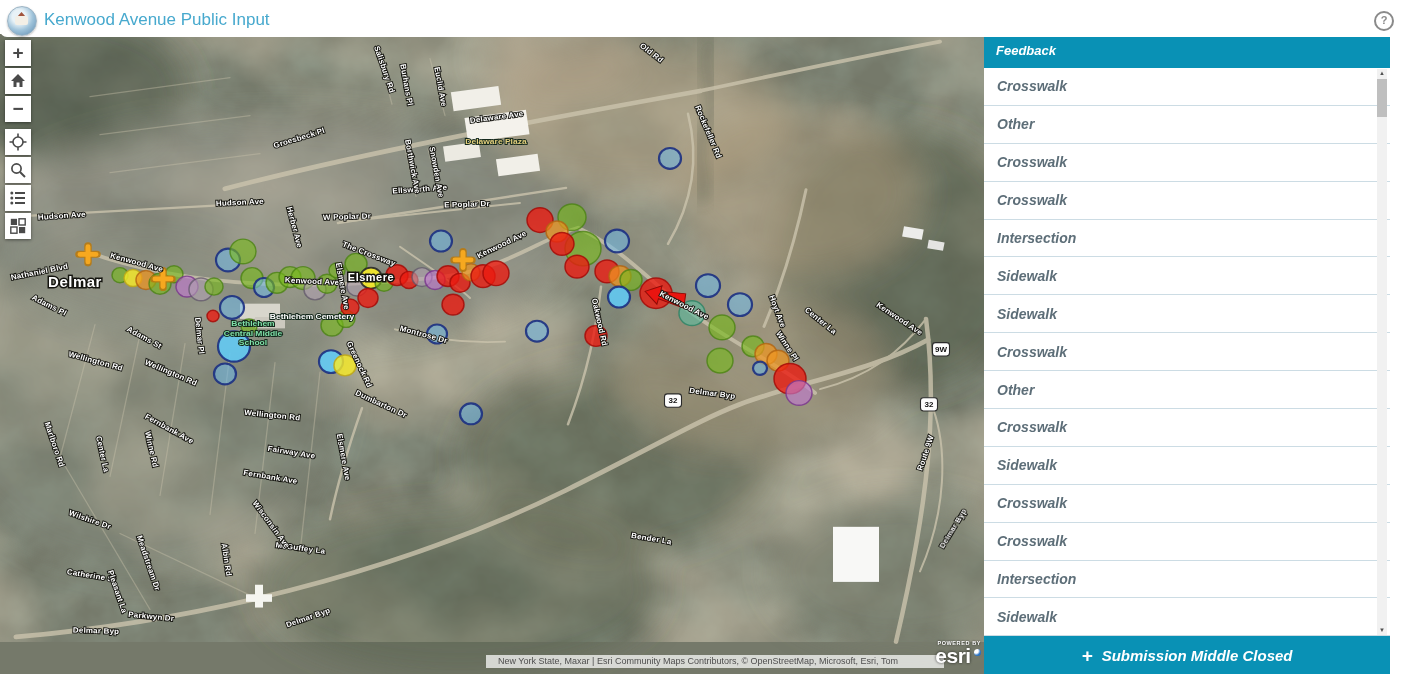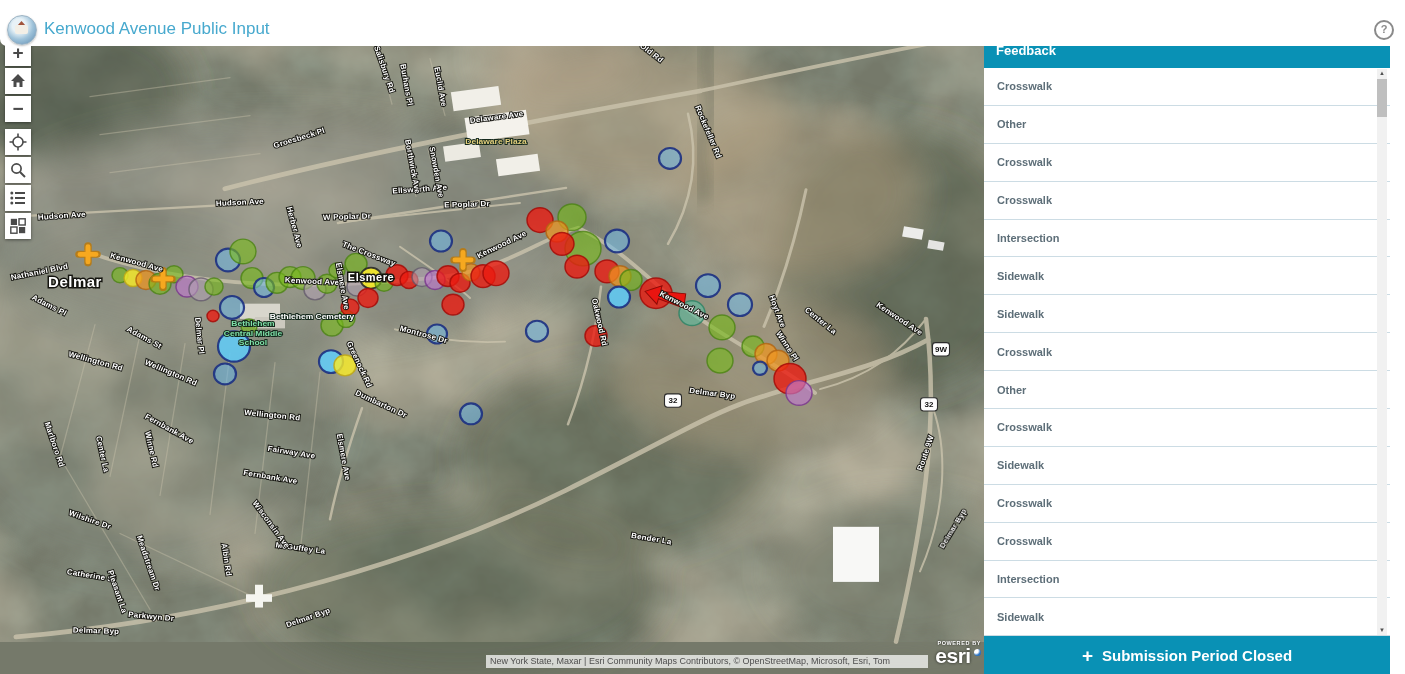--- a/index.html
+++ b/index.html
@@ -1,19 +1,19 @@
 <!DOCTYPE html>
 <html><head>
 <meta charset="utf-8">
 <style>
   html,body{margin:0;padding:0;background:#fff;font-family:"Liberation Sans",sans-serif;}
   #stage{position:relative;width:1405px;height:674px;overflow:hidden;background:#fff;}
 
   
-  .app-header{position:absolute;top:12px;left:0;width:1405px;height:34px;background:#fff;z-index:40;border-radius:7px;}
+  .app-header{position:absolute;top:3px;left:0;width:1405px;height:34px;background:#fff;z-index:40;border-radius:7px;}
   .logo{position:absolute;left:7px;top:3px;width:28px;height:28px;border-radius:50%;
         background:radial-gradient(circle at 40% 35%,#e8f2f7 0 28%,#9fc3da 55%,#5a87ad 100%);
         border:1px solid #9db4c4;box-shadow:0 1px 2px rgba(0,0,0,.25);overflow:hidden;}
   .logo .seal{position:absolute;left:7px;top:9px;width:13px;height:9px;background:#f3efe6;border-radius:2px;}
   .logo .roof{position:absolute;left:9px;top:5px;width:9px;height:5px;background:#a2543c;clip-path:polygon(50% 0,100% 100%,0 100%);}
   .app-title{position:absolute;left:44px;top:0;height:34px;line-height:34px;font-size:17px;color:#47a9ce;white-space:nowrap;}
   .help-btn{position:absolute;right:11px;top:8px;width:16px;height:16px;border:2px solid #8a8a8a;border-radius:50%;
             color:#8a8a8a;font-size:11px;font-weight:bold;text-align:center;line-height:15px;cursor:pointer;background:#fff;}
 
   
@@ -29,33 +29,33 @@
   .shield-t{font-family:"Liberation Sans",sans-serif;font-size:8px;font-weight:bold;fill:#111;text-anchor:middle;}
 
   
   .mbtn{position:absolute;left:5px;width:26px;height:26px;background:#fff;box-shadow:0 1px 3px rgba(0,0,0,.45);
         color:#4a4a4a;text-align:center;cursor:pointer;z-index:20;display:flex;align-items:center;justify-content:center;
         font-size:19px;font-weight:bold;line-height:24px;}
   .mbtn svg{display:block;}
 
   
   .attrib{position:absolute;left:486px;top:621px;width:434px;height:13px;background:rgba(255,255,255,.72);
-          color:#4f4f4f;font-size:9px;line-height:13px;padding:0 4px;white-space:nowrap;overflow:hidden;z-index:15;}
+          color:#4f4f4f;font-size:9px;line-height:13px;padding:0 12px;white-space:nowrap;overflow:hidden;z-index:15;}
   .esri-logo{position:absolute;left:925px;top:606px;width:56px;height:32px;z-index:15;color:#fff;}
   .poweredby{font-size:5.5px;font-weight:bold;letter-spacing:.6px;text-shadow:0 0 2px rgba(0,0,0,.8);text-align:right;}
   .esritext{font-size:21px;font-weight:bold;line-height:20px;text-shadow:0 0 3px rgba(0,0,0,.75);letter-spacing:-.5px;text-align:center;}
   .esriglobe{position:absolute;right:0px;top:9px;width:7px;height:7px;border-radius:50%;
              background:radial-gradient(circle at 30% 30%,#fff 0 30%,#3079c9 60%,#1c5fa8 100%);}
 
   
-  .panel{position:absolute;left:984px;top:34px;width:406px;height:640px;background:#404040;z-index:30;}
+  .panel{position:absolute;left:984px;top:34px;width:406px;height:640px;background:#404040;z-index:30;font-style:italic;}
   .panel-header{height:34px;background:#0991b5;color:#fff;font-size:13px;font-weight:bold;line-height:34px;padding-left:12px;}
   .flist{position:absolute;left:0;right:0;top:34px;bottom:38px;display:flex;flex-direction:column;overflow:hidden;background:#fff;}
   .frow{flex:none;height:37.9px;box-sizing:border-box;border-bottom:1px solid #ccdce4;display:flex;align-items:center;
-        padding-left:13px;color:#5d6e78;font-size:11px;font-weight:bold;cursor:pointer;background:#fff;}
+        padding-left:13px;color:#5d6e78;font-size:14px;font-weight:bold;cursor:pointer;background:#fff;}
   .sbar{position:absolute;top:35px;right:3px;width:10px;bottom:39px;background:#f1f1f1;z-index:5;}
   .sarrow{position:absolute;left:0;width:10px;height:9px;font-size:6px;line-height:9px;text-align:center;color:#505050;cursor:pointer;}
   .sarrow.up{top:0;} .sarrow.down{bottom:0;}
   .sthumb{position:absolute;left:0;top:10px;width:10px;height:38px;background:#bfbfbf;cursor:pointer;}
   .panel-footer{position:absolute;left:0;right:0;bottom:0;height:38px;background:#0991b5;color:#fff;display:flex;
         align-items:center;justify-content:center;gap:9px;font-size:15px;font-weight:bold;cursor:pointer;}
   .panel-footer .plus{font-size:19px;font-weight:bold;line-height:19px;}
 </style>
 </head>
 <body>
@@ -384,17 +384,17 @@
       <div class="frow">Intersection</div>
       <div class="frow">Sidewalk</div>
     </div>
     <div class="sbar">
       <div class="sarrow up">▲</div>
       <div class="sthumb"></div>
       <div class="sarrow down">▼</div>
     </div>
     <div class="panel-footer">
       <span class="plus">+</span>
-      <span>Submission Period Closed</span>
+      <span>Submission Middle Closed</span>
     </div>
   </div>
 
 </div>
 
 </body></html>

